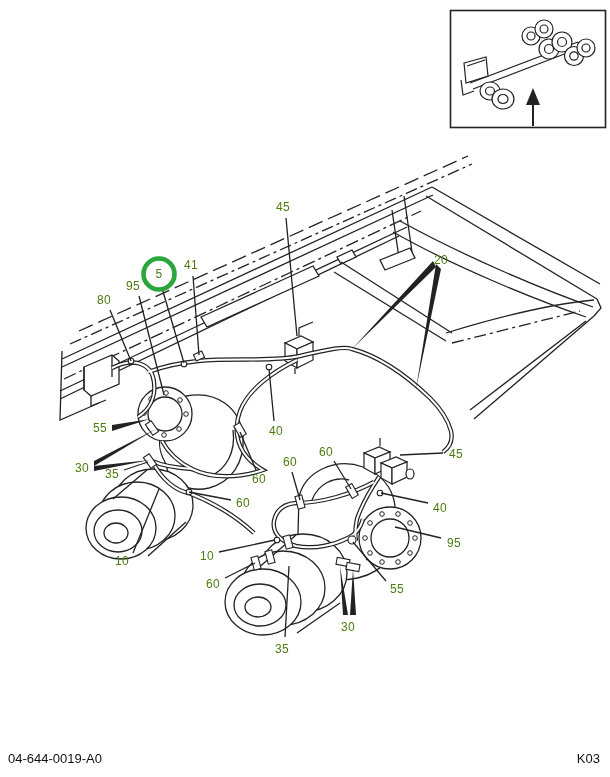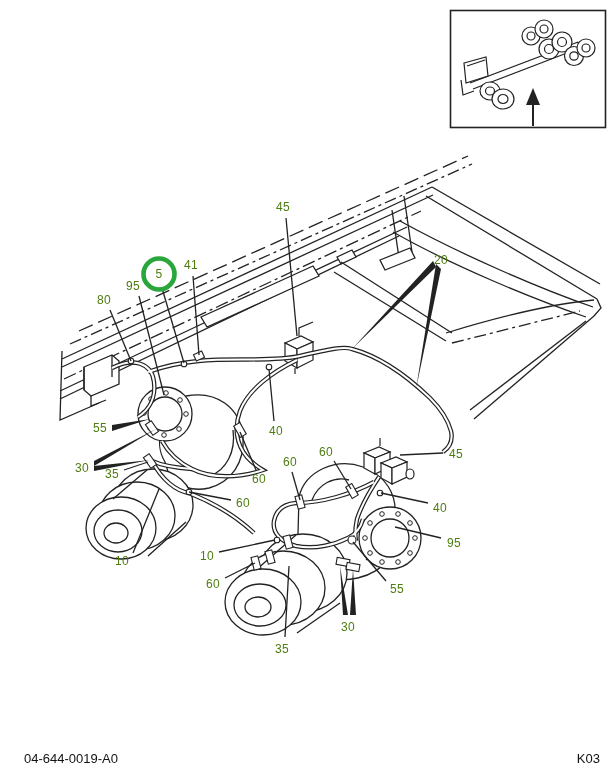--- a/index.html
+++ b/index.html
@@ -2,21 +2,21 @@
 <html><head>
 <meta charset="utf-8">
 <style>
   html,body{margin:0;padding:0;background:#fff;}
   .page{position:relative;width:610px;height:777px;background:#fff;
         font-family:"Liberation Sans",sans-serif;overflow:hidden;}
   svg.art{position:absolute;left:0;top:0;display:block;}
   .co{position:absolute;transform:translate(-50%,-50%);font-size:12px;line-height:1;
       color:#4d7c0f;white-space:nowrap;cursor:pointer;letter-spacing:.3px;}
   .footer{position:absolute;bottom:11px;font-size:13px;color:#111;}
-  .footer.left{left:24px;text-align:right;}
+  .footer.left{left:8px;text-align:right;}
   .footer.right{right:10px;}
 </style>
 </head>
 <body>
 
 <div class="page">
 
   <svg class="art" width="610" height="777" viewBox="0 0 610 777">
 
     <g stroke="#222" fill="none" stroke-width="1.3">

